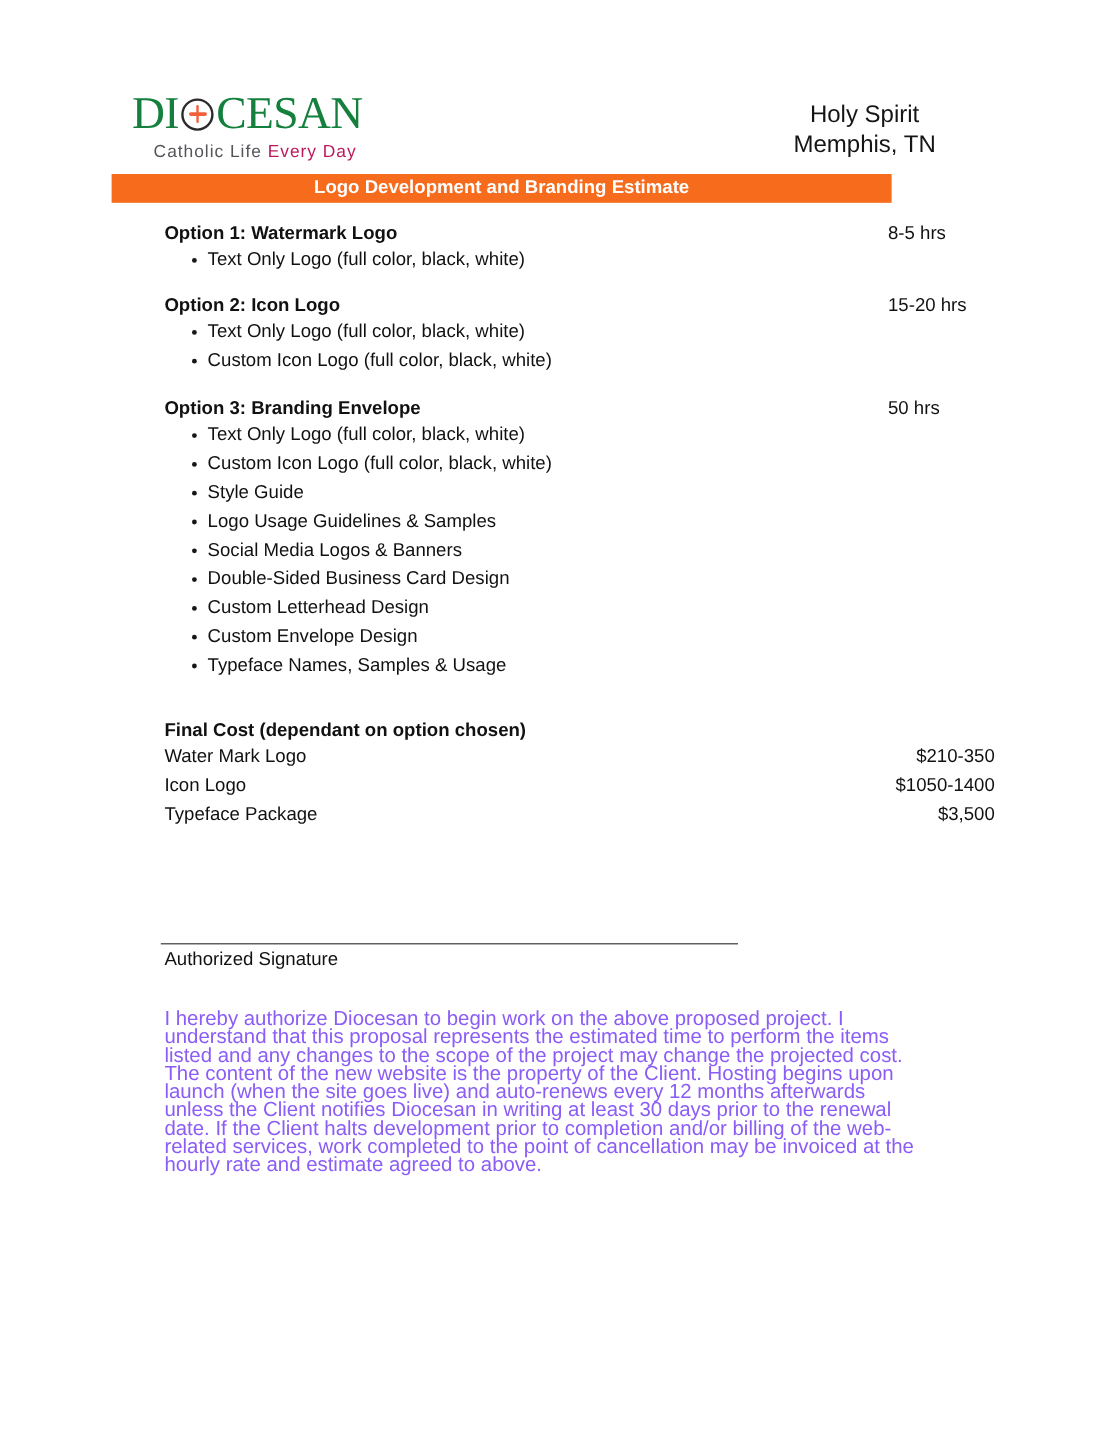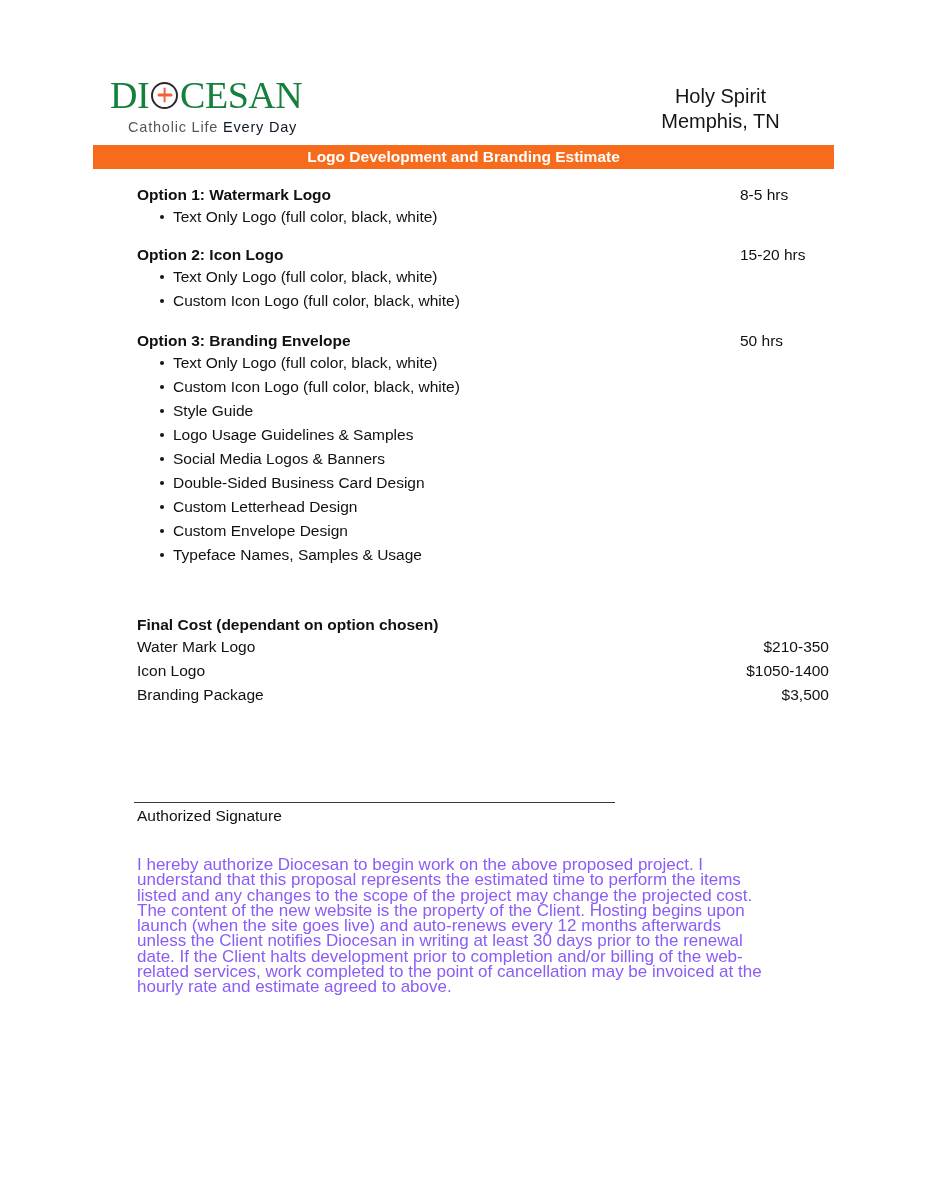--- a/index.html
+++ b/index.html
@@ -23,43 +23,43 @@
   .logo-o::before, .logo-o::after {
     content:""; position:absolute; left:50%; top:50%; background:#f2613b;
     transform:translate(-50%,-50%); border-radius:1.5px;
   }
   .logo-o::before { width:15px; height:2.8px; }
   .logo-o::after  { width:2.8px; height:15px; }
   .logo-tagline {
     margin-top:5px; padding-left:18px; font-size:14.5px; letter-spacing:0.8px;
     color:#55565a; white-space:nowrap;
   }
-  .tagline-accent { color:#0f172a; }
+  .tagline-accent { color:#be185d; }
 
   .client-block {
     position:absolute; left:613px; top:84px; width:215px;
     text-align:center; font-size:20px; line-height:25px; color:#151515;
   }
 
   
   .banner {
-    position:absolute; left:93px; top:145px; width:741px; height:24px;
+    position:absolute; left:93px; top:145px; width:650px; height:24px;
     background:#f76b1c; color:#ffffff; font-size:15.5px; font-weight:bold;
     line-height:24px; text-align:center;
   }
 
   
   .content { position:absolute; left:93px; top:169px; width:741px; font-size:15.5px; }
 
   .opt-heading {
     position:relative; font-weight:bold; line-height:20px; padding-left:44px;
   }
   .mt-sec   { margin-top:16px; }
   .mt-sec3  { margin-top:18px; }
-  .mt-cost  { margin-top:48px; }
+  .mt-cost  { margin-top:32px; }
   .hrs { position:absolute; left:647px; top:0; font-weight:normal; white-space:nowrap; }
 
   .bullet { display:flex; align-items:center; line-height:24px; padding-left:67px; }
   .dot {
     width:4px; height:4px; border-radius:50%; background:#161616;
     margin-right:9px; flex:none;
   }
 
   .cost-row { position:relative; line-height:24px; padding-left:44px; }
   .price { position:absolute; right:5px; top:0; }
@@ -186,21 +186,21 @@
     <div>
       <div class="cost-row">
         <span>Water Mark Logo</span>
         <span class="price">$210-350</span>
       </div>
       <div class="cost-row">
         <span>Icon Logo</span>
         <span class="price">$1050-1400</span>
       </div>
       <div class="cost-row">
-        <span>Branding Package</span>
+        <span>Typeface Package</span>
         <span class="price">$3,500</span>
       </div>
     </div>
 
     <div class="sig-line"></div>
     <div class="sig-label">Authorized Signature</div>
 
 
     <p class="legal">I hereby authorize Diocesan to begin work on the above proposed project. I understand that this proposal represents the estimated time to perform the items listed and any changes to the scope of the project may change the projected cost. The content of the new website is the property of the Client. Hosting begins upon launch (when the site goes live) and auto-renews every 12 months afterwards unless the Client notifies Diocesan in writing at least 30 days prior to the renewal date. If the Client halts development prior to completion and/or billing of the web-related services, work completed to the point of cancellation may be invoiced at the hourly rate and estimate agreed to above.</p>
 

